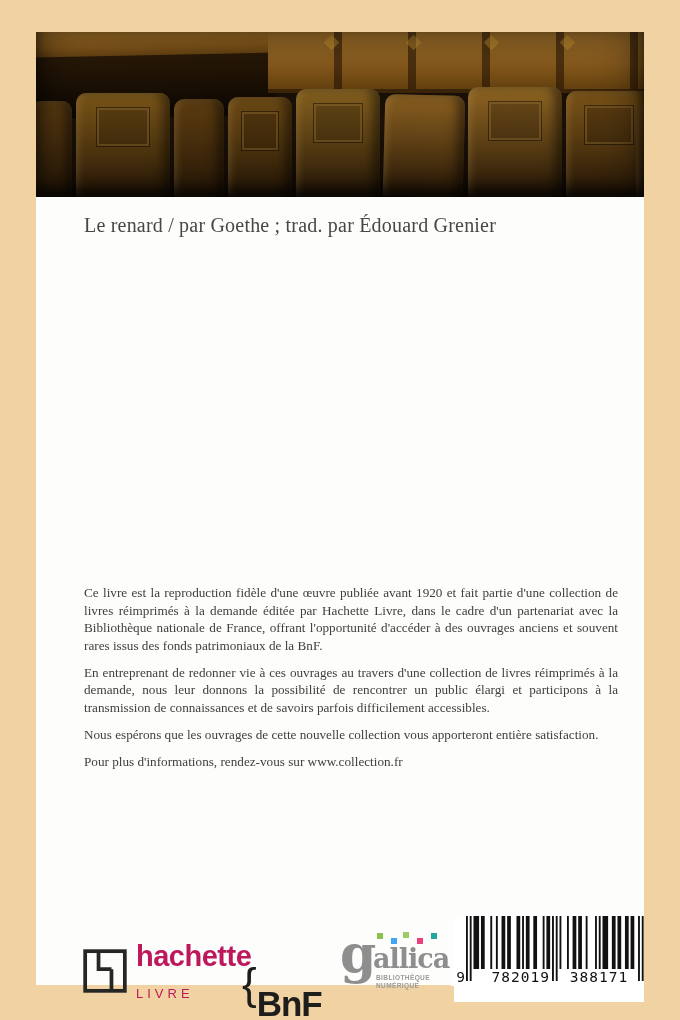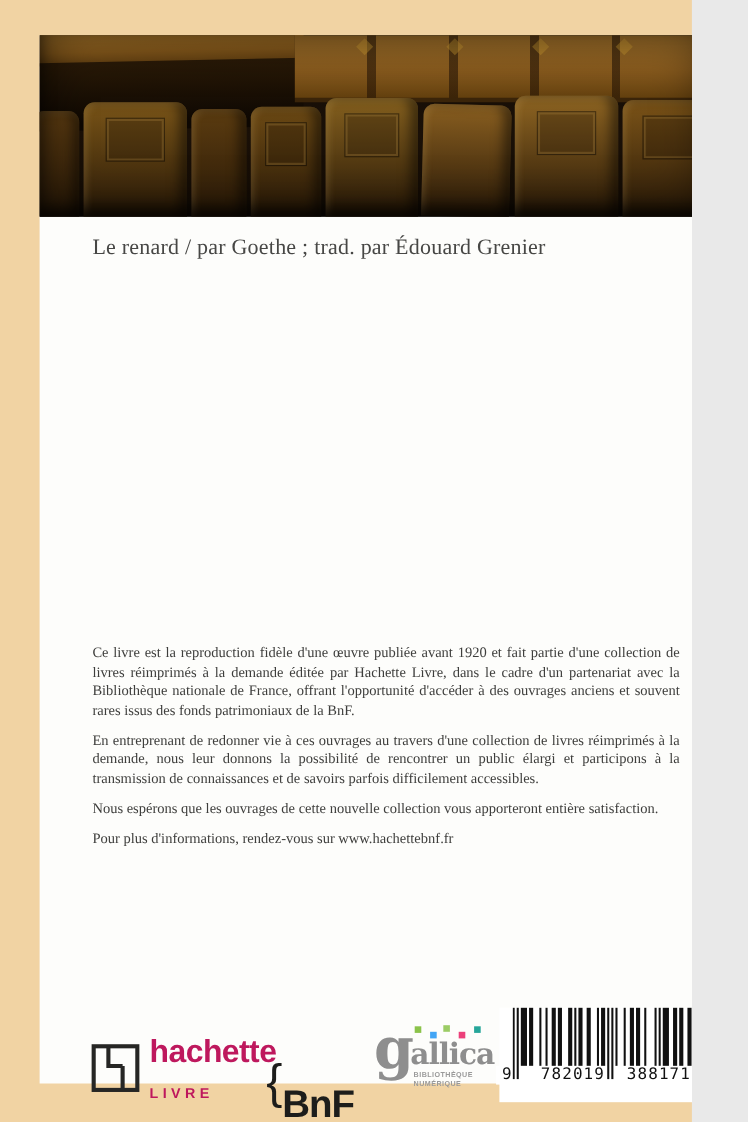--- a/index.html
+++ b/index.html
@@ -1,18 +1,18 @@
 <!DOCTYPE html>
 <html><head>
 <meta charset="utf-8">
 <style>
   html,body{margin:0;padding:0;background:#e9e9e9;}
   .canvas{
     position:relative;
-    width:629px;height:1020px;
+    width:680px;height:1020px;
     background:#f1d3a3;
     font-family:"Liberation Serif", serif;
     overflow:hidden;
   }
   .panel{
     position:absolute;left:36px;top:32px;width:608px;height:953px;
     background:#fdfdfb;
   }
 
   
@@ -74,21 +74,21 @@
   }
   .description p{margin:0 0 9.5px 0;}
 
   
   .footer{position:absolute;left:46px;top:868px;width:562px;height:112px;}
   .hachette{position:absolute;left:0;top:42px;display:flex;align-items:center;
     font-family:"Liberation Sans", sans-serif;color:#be185d;}
   .hachette svg{display:block;}
   .hachette-words{margin-left:8px;line-height:1;}
   .hachette-name{font-size:29px;font-weight:600;letter-spacing:-.5px;display:block;}
-  .hachette-sub{font-size:13px;font-weight:700;letter-spacing:4px;display:block;margin-top:16px;}
+  .hachette-sub{font-size:13px;font-weight:400;letter-spacing:4px;display:block;margin-top:16px;}
   .bnf{position:absolute;left:160px;top:46px;font-family:"Liberation Sans", sans-serif;
     color:#1d1d1b;display:flex;align-items:center;}
   .bnf-brace{font-size:44px;font-weight:300;line-height:1;}
   .bnf-name{font-size:35px;font-weight:700;line-height:1;letter-spacing:-1px;margin-top:40px;}
   .gallica{position:absolute;left:258px;top:30px;width:110px;height:70px;
     font-family:"DejaVu Serif", serif;color:#8e8e8e;}
   .gallica-g{position:absolute;left:0;top:-2px;font-size:52px;font-weight:700;line-height:1;}
   .gallica-rest{position:absolute;left:33px;top:13px;font-size:27px;font-weight:700;letter-spacing:-1px;}
   .gallica-dots span{position:absolute;width:6px;height:6px;display:block;}
   .gallica-sub{position:absolute;left:36px;top:44px;
@@ -140,21 +140,21 @@
           <div class="book" style="left: 600px; width: 34px; height: 92px; background: linear-gradient(rgb(90, 58, 16) 0%, rgb(42, 26, 8) 100%);"></div>
         </div>
     </div>
 
     <div class="cover-title">Le renard / par Goethe ; trad. par Édouard Grenier</div>
 
     <div class="description">
       <p>Ce livre est la reproduction fidèle d'une œuvre publiée avant 1920 et fait partie d'une collection de livres réimprimés à la demande éditée par Hachette Livre, dans le cadre d'un partenariat avec la Bibliothèque nationale de France, offrant l'opportunité d'accéder à des ouvrages anciens et souvent rares issus des fonds patrimoniaux de la BnF.</p>
       <p>En entreprenant de redonner vie à ces ouvrages au travers d'une collection de livres réimprimés à la demande, nous leur donnons la possibilité de rencontrer un public élargi et participons à la transmission de connaissances et de savoirs parfois difficilement accessibles.</p>
       <p>Nous espérons que les ouvrages de cette nouvelle collection vous apporteront entière satisfaction.</p>
-      <p>Pour plus d'informations, rendez-vous sur www.hachettebnf.fr</p>
+      <p>Pour plus d'informations, rendez-vous sur www.collection.fr</p>
     </div>
 
     <div class="footer">
 
       <div class="hachette">
         <svg width="46" height="46" viewBox="0 0 32 32">
           <rect x="2.2" y="2.2" width="27.6" height="27.6" fill="none" stroke="#262624" stroke-width="2.6"></rect>
           <path d="M11.5 2.2 V14.7 H20.5 M20.5 14.7 V29.8" fill="none" stroke="#262624" stroke-width="2.6"></path>
           <path d="M11.5 17.3 H14.5 M17.5 14.7 H20.5" fill="none" stroke="#fdfdfb" stroke-width="0"></path>
         </svg>

